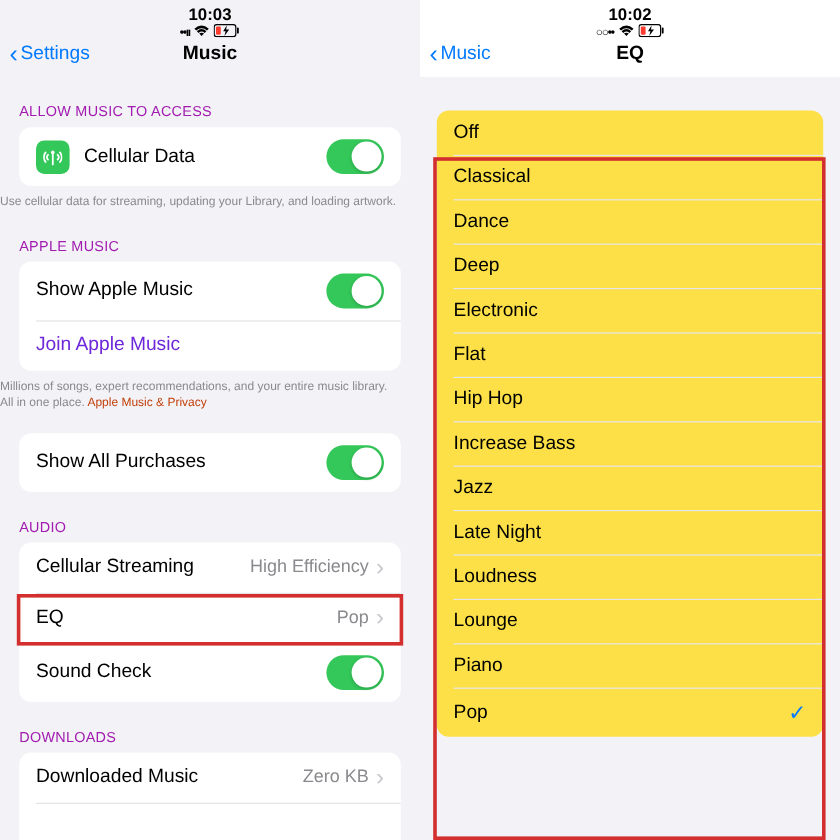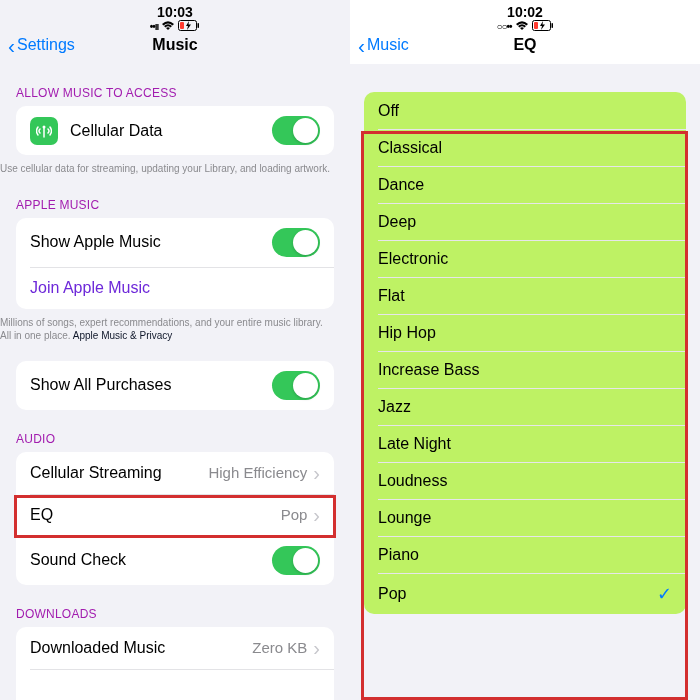--- a/index.html
+++ b/index.html
@@ -119,30 +119,30 @@
       box-shadow: 0 1px 3px rgba(0,0,0,0.2);
     }
     .toggle.on::after { left: 21px; }
     .chevron-right { color: #c7c7cc; font-size: 20px; line-height: 1; font-weight: 300; }
     .footer-note {
       font-size: 10px;
       color: #8a8a8e;
       padding: 7px 16px 0 0;
       line-height: 1.35;
     }
-    .footer-note .link { color: #0f172a; }
+    .footer-note .link { color: #c2410c; }
     .highlight-box {
       position: absolute;
       border: 3px solid #d32f2f;
       pointer-events: none;
     }
     .phone.left .content { overflow-y: hidden; height: 636px; }
     .phone.right .content { overflow-y: hidden; height: 636px; background: #f2f2f7; }
     .eq-group {
-      background: #bef264;
+      background: #fde047;
       border-radius: 10px;
       margin: 28px 14px 0 14px;
       overflow: hidden;
     }
     .eq-row {
       display: flex;
       align-items: center;
       padding: 9.5px 14px;
       font-size: 16px;
       color: #000;

